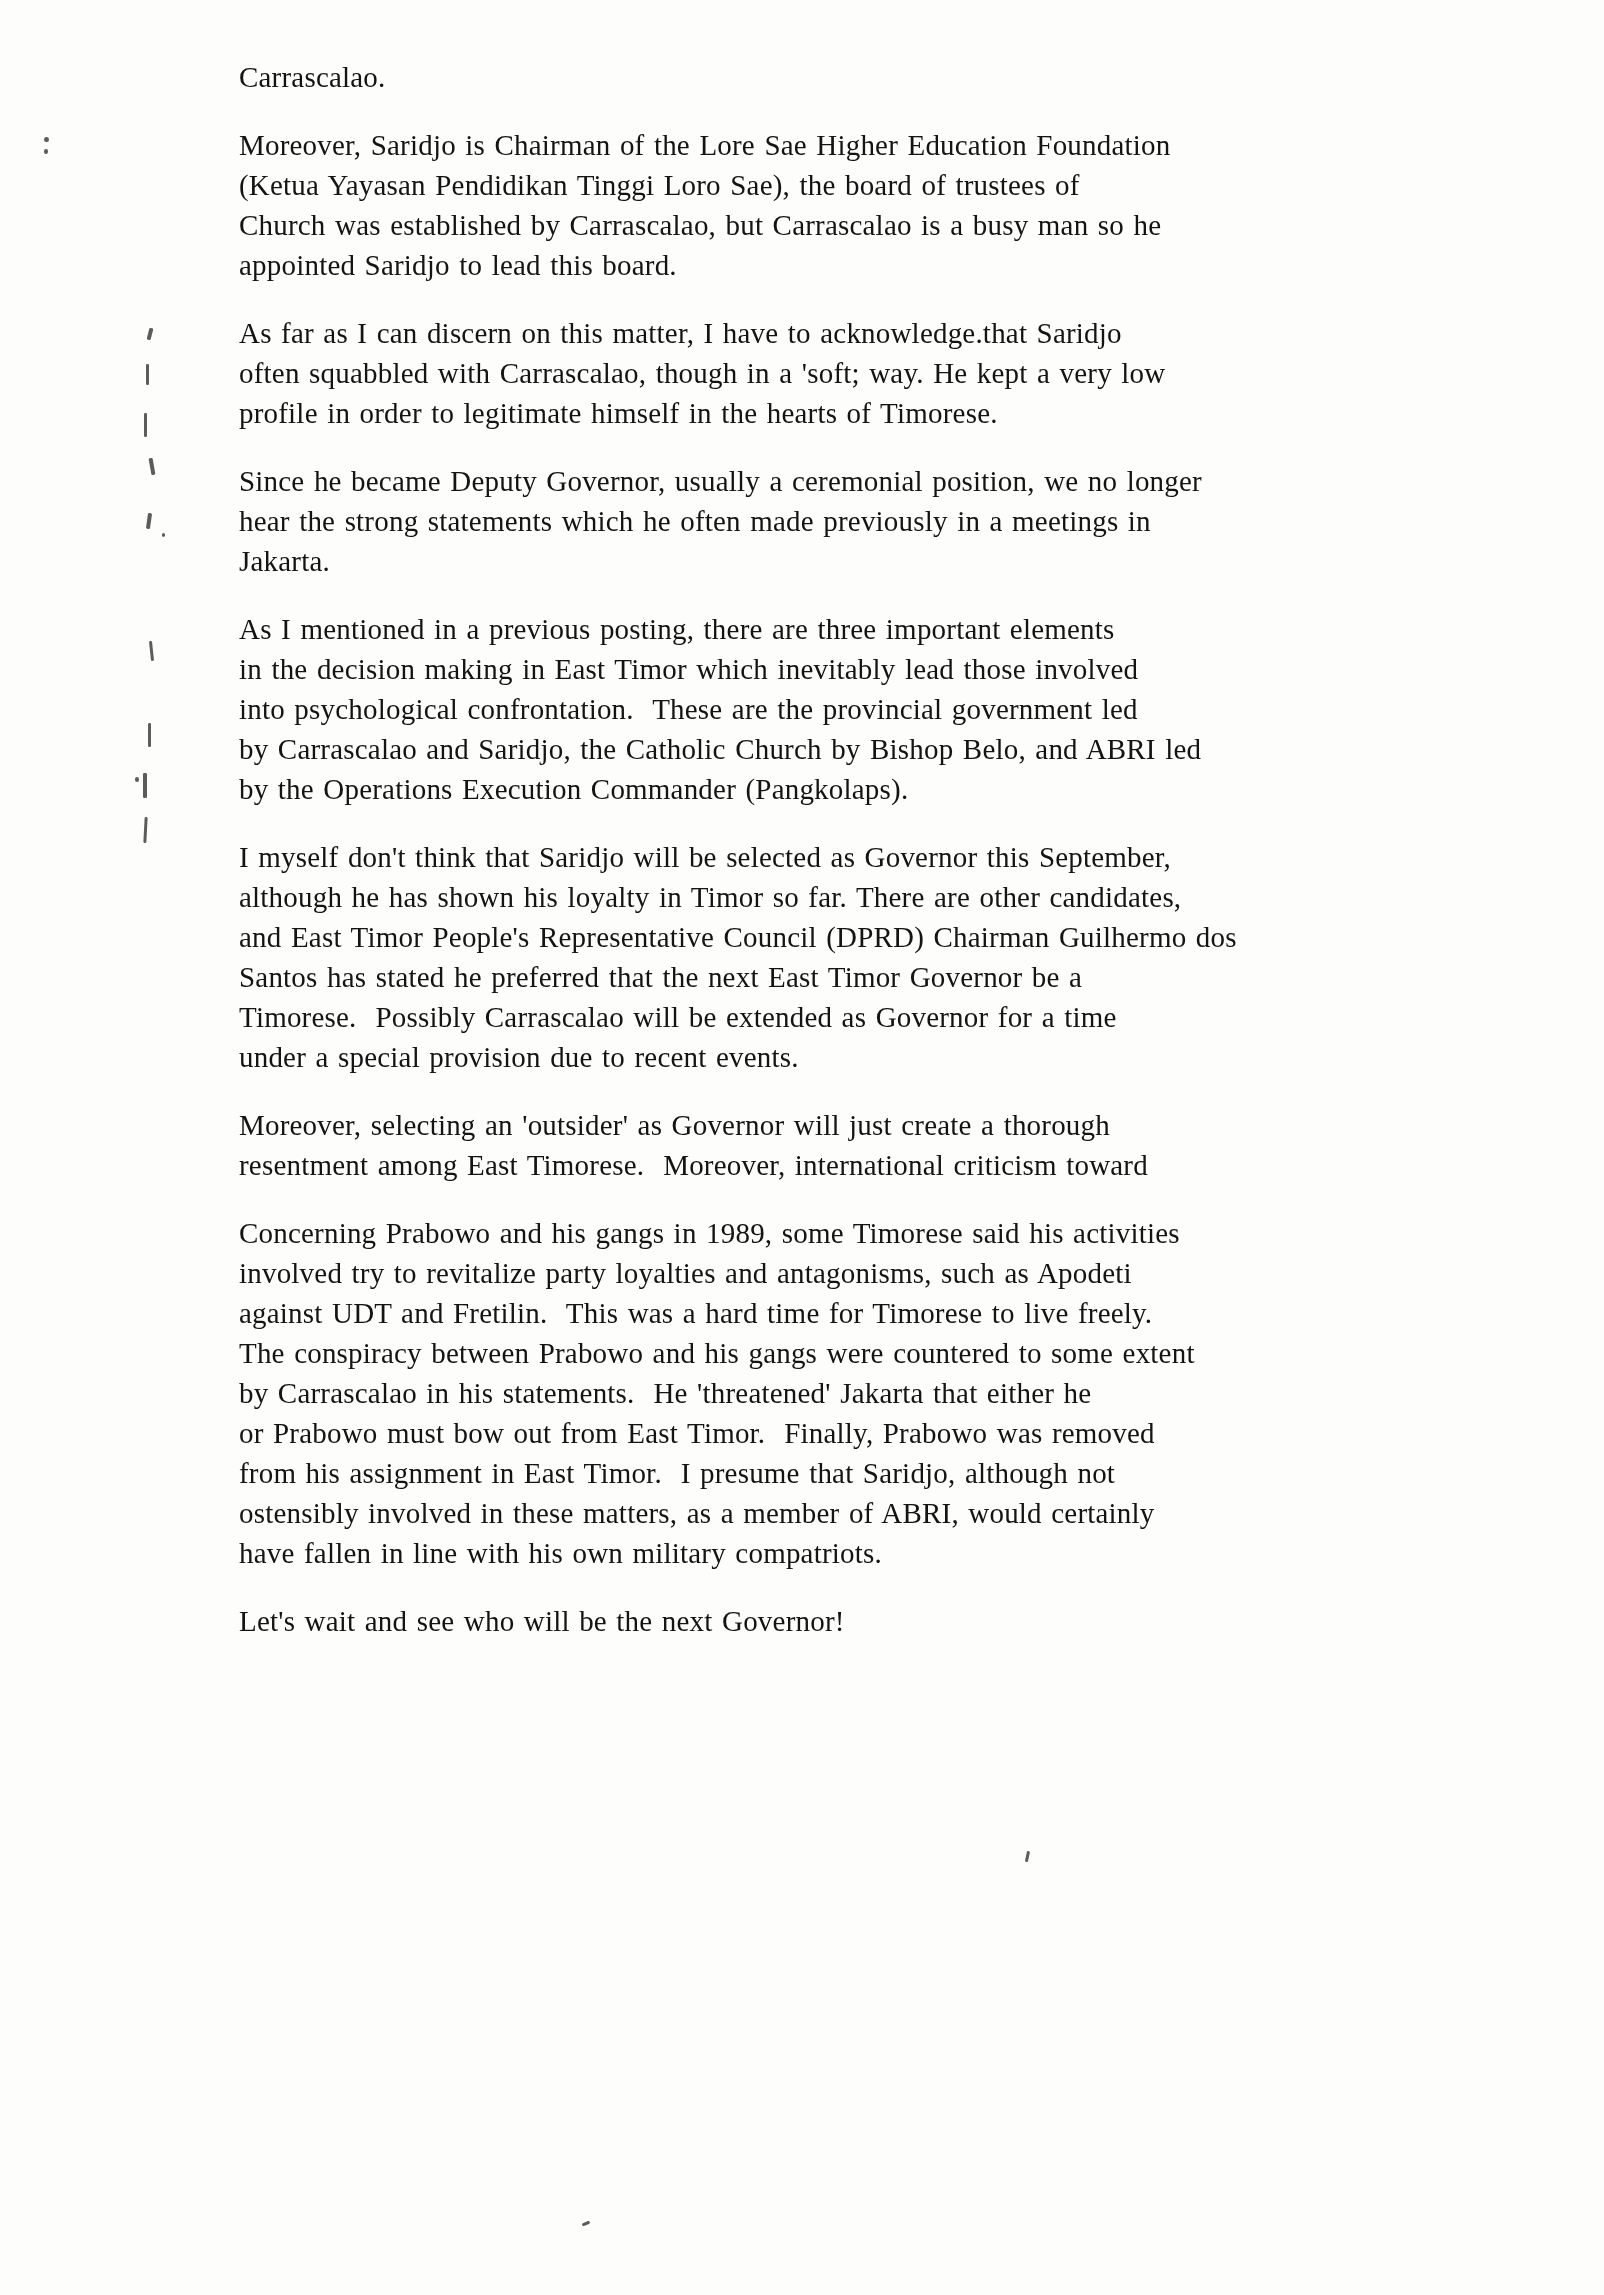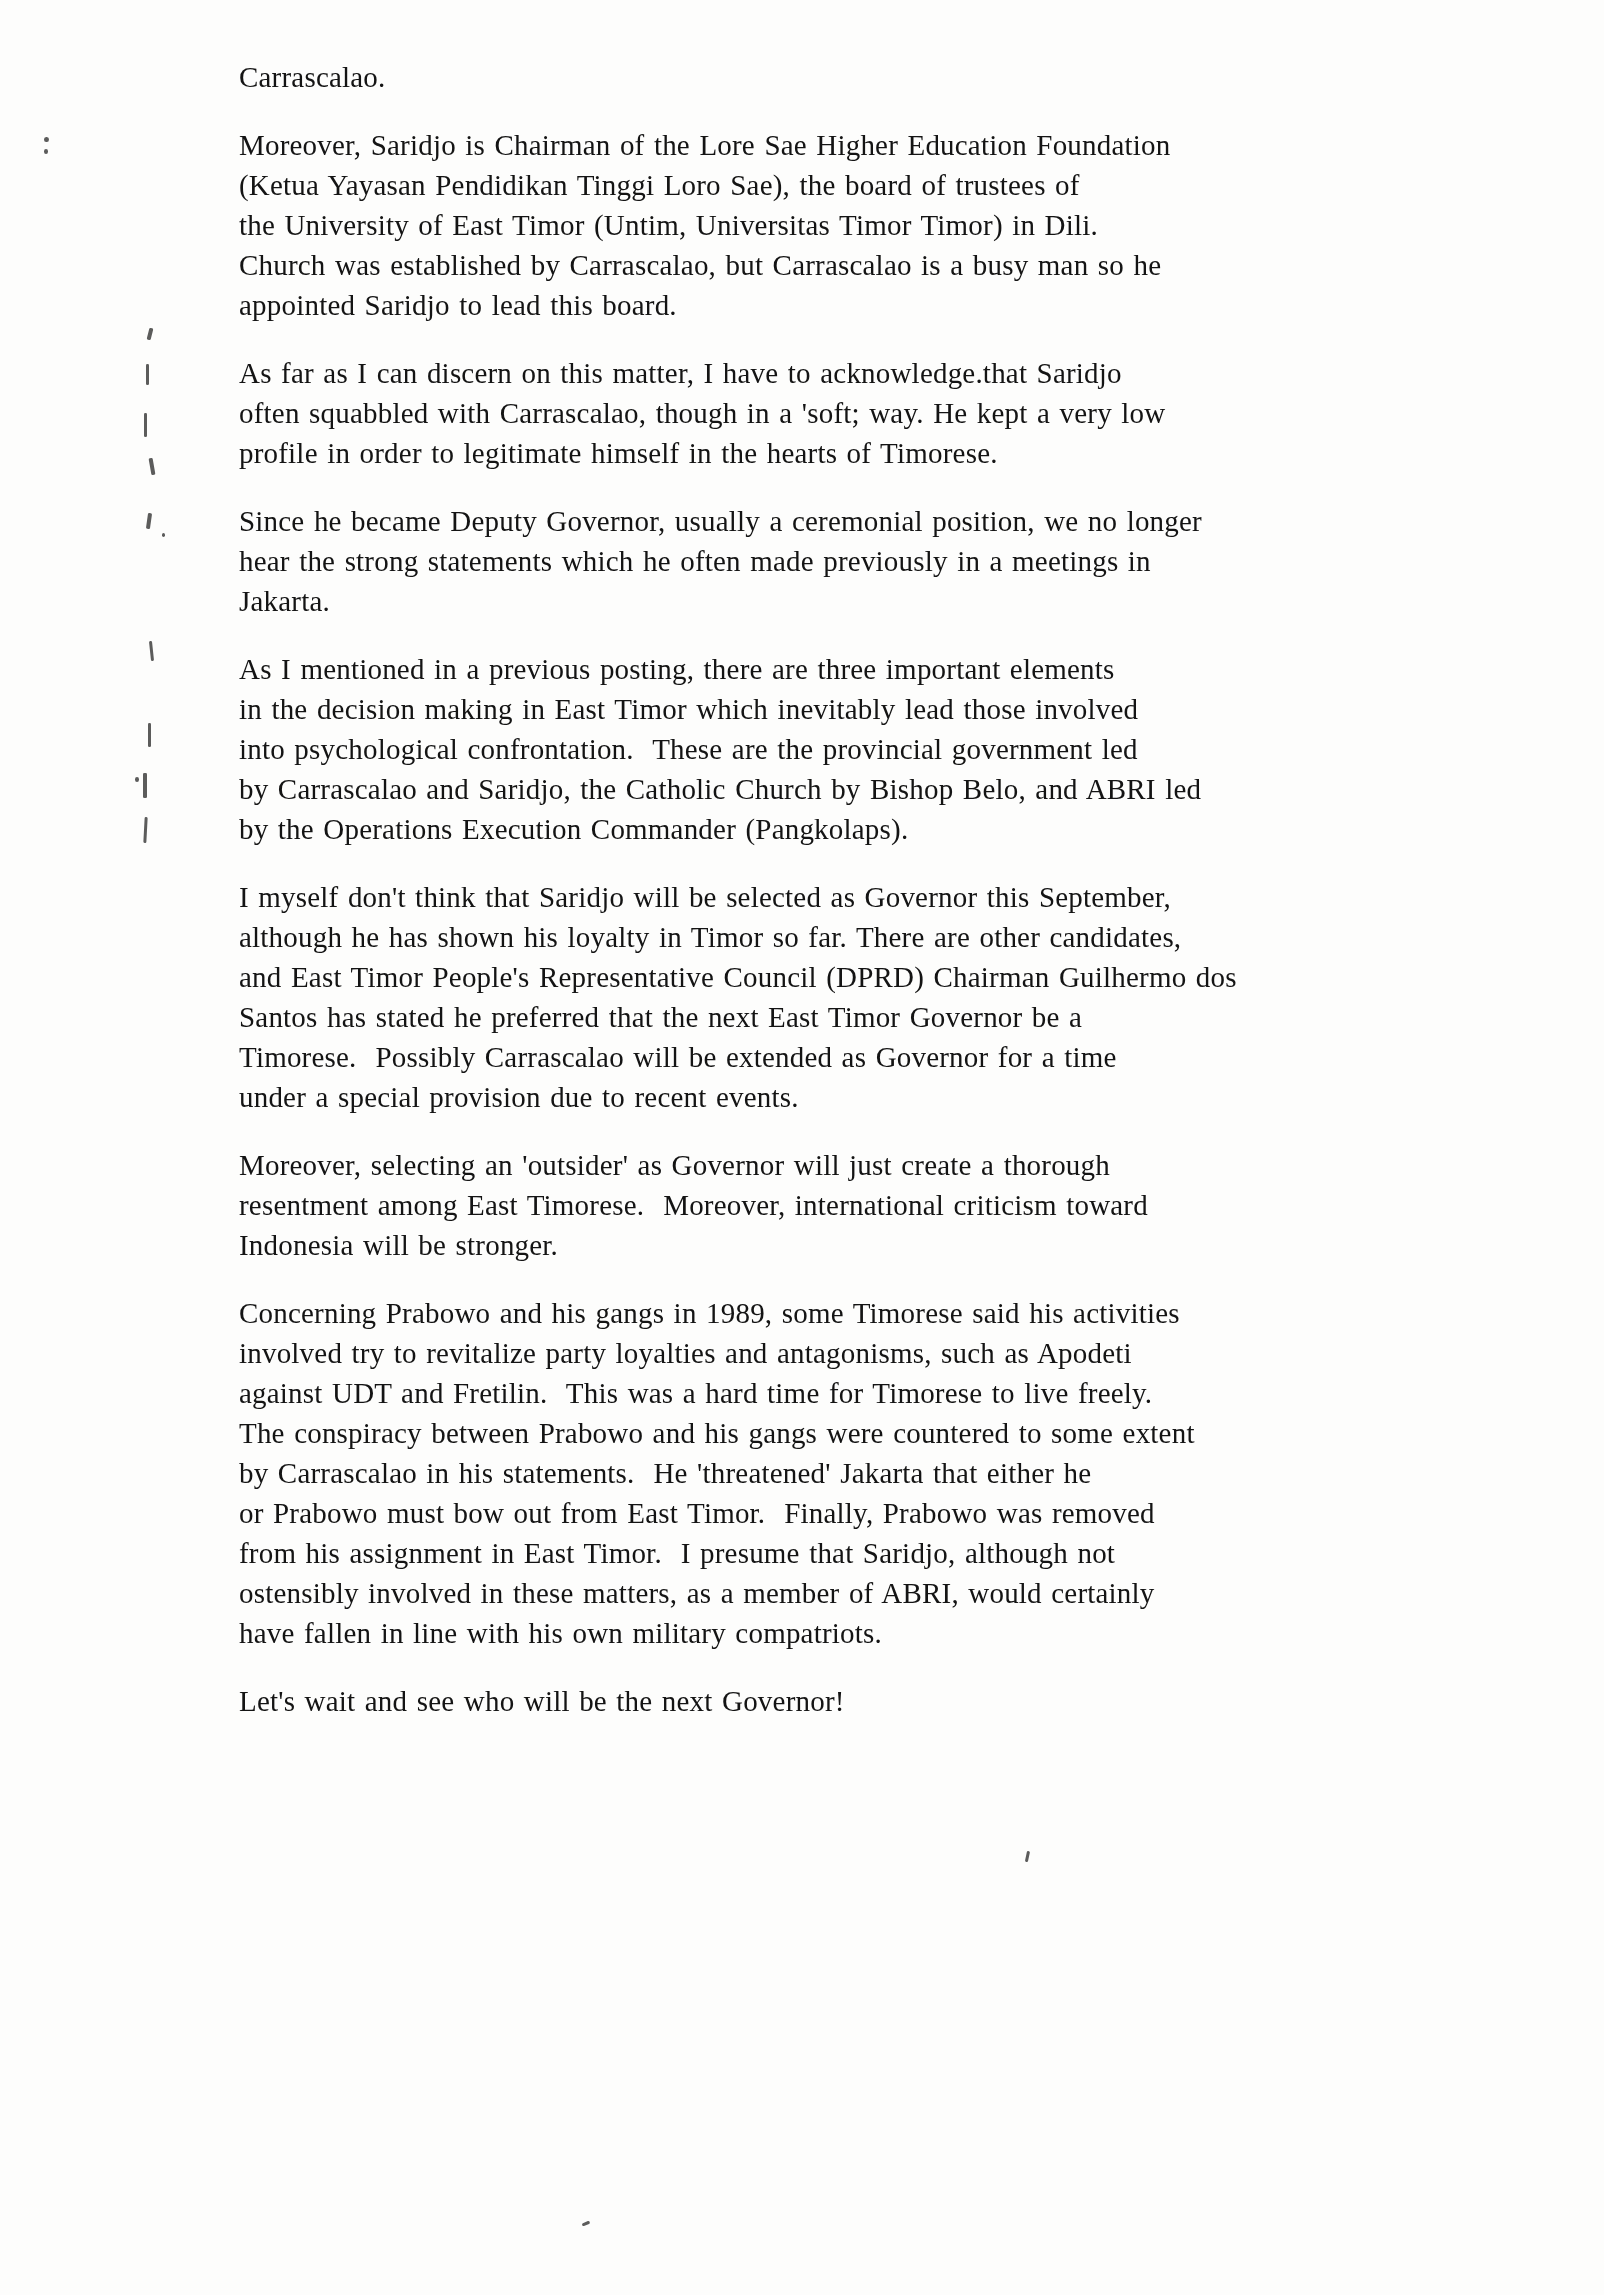--- a/index.html
+++ b/index.html
@@ -68,21 +68,20 @@
 
   <section class="text-block">
 
     <div class="para">
       <div class="line">Carrascalao.</div>
     </div>
 
     <div class="para">
       <div class="line">Moreover, Saridjo is Chairman of the Lore Sae Higher Education Foundation</div>
       <div class="line">(Ketua Yayasan Pendidikan Tinggi Loro Sae), the board of trustees of</div>
-      <div class="line">the University of East Timor (Untim, Universitas Timor Timor) in Dili.</div>
       <div class="line">Church was established by Carrascalao, but Carrascalao is a busy man so he</div>
       <div class="line">appointed Saridjo to lead this board.</div>
     </div>
 
     <div class="para">
       <div class="line">As far as I can discern on this matter, I have to acknowledge.that Saridjo</div>
       <div class="line">often squabbled with Carrascalao, though in a 'soft; way. He kept a very low</div>
       <div class="line">profile in order to legitimate himself in the hearts of Timorese.</div>
     </div>
 
@@ -106,21 +105,20 @@
       <div class="line">although he has shown his loyalty in Timor so far. There are other candidates,</div>
       <div class="line">and East Timor People's Representative Council (DPRD) Chairman Guilhermo dos</div>
       <div class="line">Santos has stated he preferred that the next East Timor Governor be a</div>
       <div class="line">Timorese.  Possibly Carrascalao will be extended as Governor for a time</div>
       <div class="line">under a special provision due to recent events.</div>
     </div>
 
     <div class="para">
       <div class="line">Moreover, selecting an 'outsider' as Governor will just create a thorough</div>
       <div class="line">resentment among East Timorese.  Moreover, international criticism toward</div>
-      <div class="line">Indonesia will be stronger.</div>
     </div>
 
     <div class="para">
       <div class="line">Concerning Prabowo and his gangs in 1989, some Timorese said his activities</div>
       <div class="line">involved try to revitalize party loyalties and antagonisms, such as Apodeti</div>
       <div class="line">against UDT and Fretilin.  This was a hard time for Timorese to live freely.</div>
       <div class="line">The conspiracy between Prabowo and his gangs were countered to some extent</div>
       <div class="line">by Carrascalao in his statements.  He 'threatened' Jakarta that either he</div>
       <div class="line">or Prabowo must bow out from East Timor.  Finally, Prabowo was removed</div>
       <div class="line">from his assignment in East Timor.  I presume that Saridjo, although not</div>

